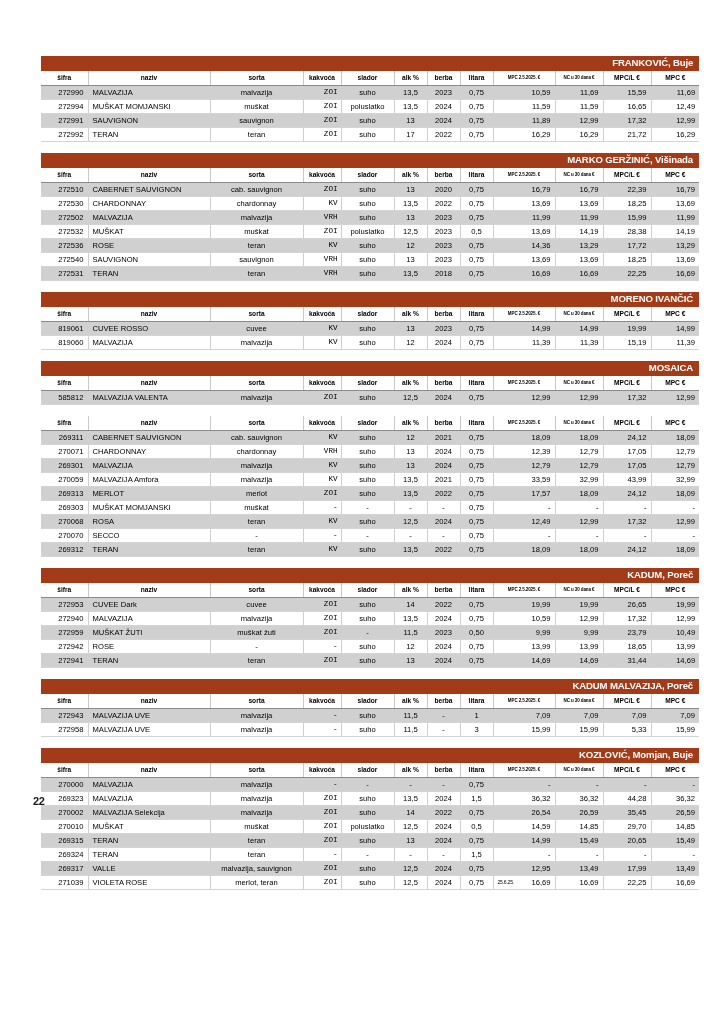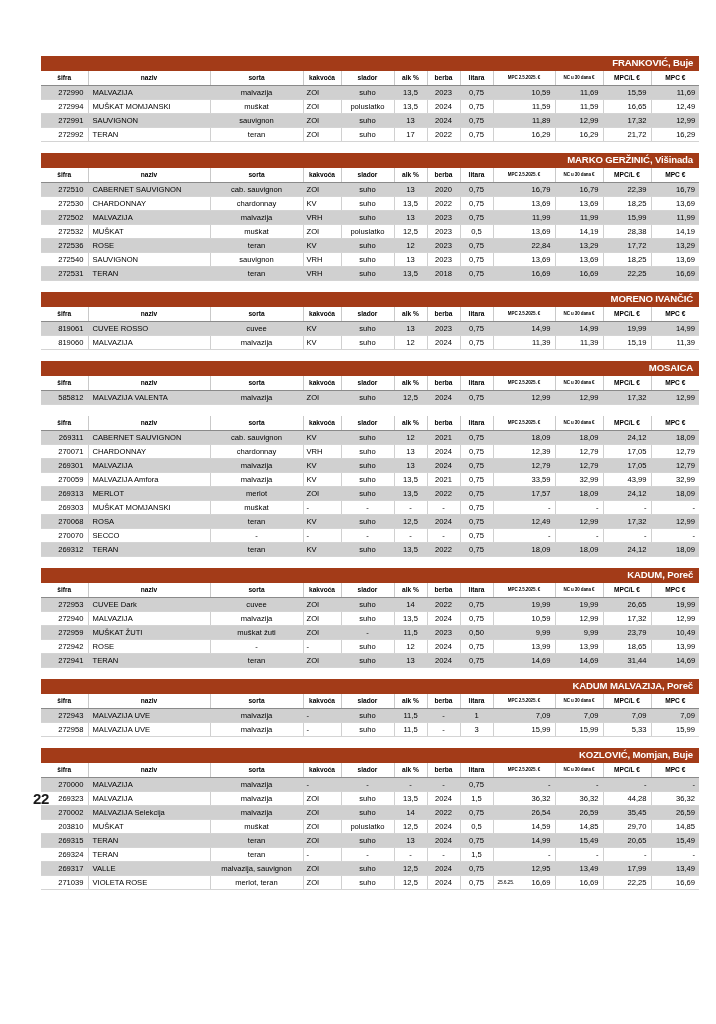--- a/index.html
+++ b/index.html
@@ -80,21 +80,21 @@
     white-space: nowrap;
     overflow: hidden;
   }
   .wine-table tbody tr td:last-child { border-right: none; }
   .wine-table tbody tr.shade td { background: #d0d0d0; }
   .wine-table tbody tr.plain td { background: #ffffff; }
 
   .c-sifra   { text-align: right;  padding-right: 4px !important; }
   .c-naziv   { text-align: left;   padding-left: 4px !important; }
   .c-sorta   { text-align: center; }
-  .c-kakvoca { text-align: left; }
+  .c-kakvoca { text-align: right; font-family: Liberation Mono, monospace; }
   .c-slador  { text-align: center; }
   .c-alk     { text-align: center; }
   .c-berba   { text-align: center; }
   .c-litara  { text-align: center; }
   .c-num     { text-align: right;  padding-right: 4px !important; }
 
   .note-stamp {
     float: left;
     font-size: 5px;
     letter-spacing: -0.2px;
@@ -113,21 +113,21 @@
   .w-litara  { width: 33px; }
   .w-mpc1    { width: 62px; }
   .w-nc30    { width: 48px; }
   .w-mpcl    { width: 48px; }
   .w-mpc     { width: 48px; }
 
   .page-number {
     position: absolute;
     left: 33px;
     bottom: 17px;
-    font-size: 15px;
+    font-size: 11px;
     font-weight: bold;
     color: #1a1a1a;
     letter-spacing: -0.3px;
   }
 </style>
 </head>
 <body>
 
 <div id="page">
 
@@ -318,21 +318,21 @@
           </tr>
           <tr class="shade">
             <td class="c-sifra">272536</td>
             <td class="c-naziv">ROSE</td>
             <td class="c-sorta">teran</td>
             <td class="c-kakvoca">KV</td>
             <td class="c-slador">suho</td>
             <td class="c-alk">12</td>
             <td class="c-berba">2023</td>
             <td class="c-litara">0,75</td>
-            <td class="c-num">22,84</td>
+            <td class="c-num">14,36</td>
             <td class="c-num">13,29</td>
             <td class="c-num">17,72</td>
             <td class="c-num">13,29</td>
           </tr>
           <tr class="plain">
             <td class="c-sifra">272540</td>
             <td class="c-naziv">SAUVIGNON</td>
             <td class="c-sorta">sauvignon</td>
             <td class="c-kakvoca">VRH</td>
             <td class="c-slador">suho</td>
@@ -879,21 +879,21 @@
             <td class="c-slador">suho</td>
             <td class="c-alk">14</td>
             <td class="c-berba">2022</td>
             <td class="c-litara">0,75</td>
             <td class="c-num">26,54</td>
             <td class="c-num">26,59</td>
             <td class="c-num">35,45</td>
             <td class="c-num">26,59</td>
           </tr>
           <tr class="plain">
-            <td class="c-sifra">203810</td>
+            <td class="c-sifra">270010</td>
             <td class="c-naziv">MUŠKAT</td>
             <td class="c-sorta">muškat</td>
             <td class="c-kakvoca">ZOI</td>
             <td class="c-slador">poluslatko</td>
             <td class="c-alk">12,5</td>
             <td class="c-berba">2024</td>
             <td class="c-litara">0,5</td>
             <td class="c-num">14,59</td>
             <td class="c-num">14,85</td>
             <td class="c-num">29,70</td>

